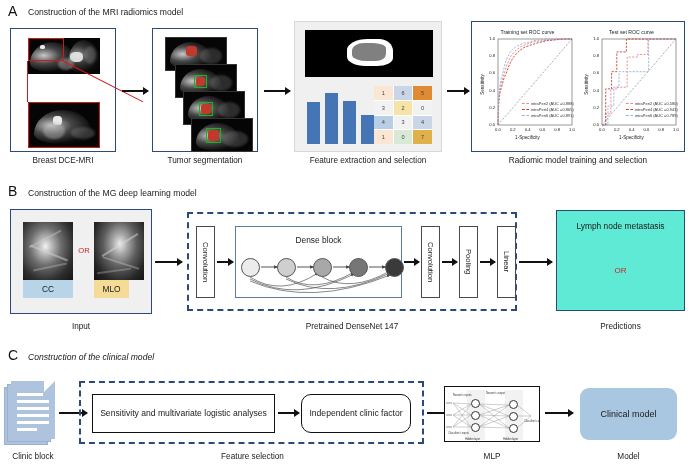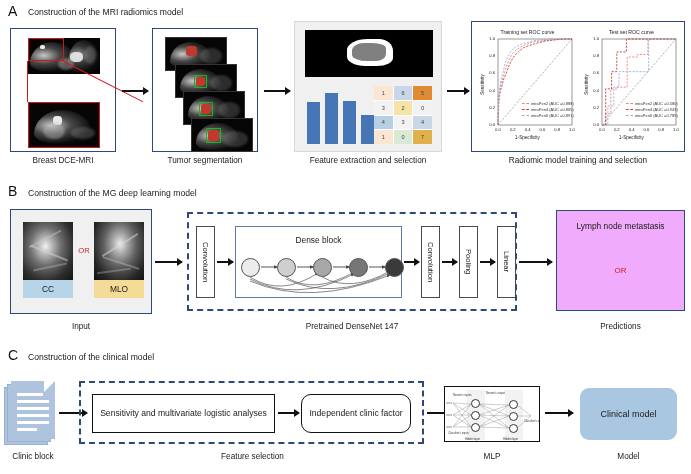--- a/index.html
+++ b/index.html
@@ -415,21 +415,21 @@
 
   <div style="position:absolute; left:65px; top:36px; width:16px; text-align:center; font-size:7.6px; color:#cc2222;">OR</div>
 
   <div style="position:absolute; left:83px; top:12px; width:50px; height:58px; background:#1a1a1a; overflow:hidden;">
     <div style="position:absolute; inset:0; background:
         radial-gradient(ellipse at 52% 38%, #ededed 0%, #a8a8a8 20%, #5e5e5e 45%, #262626 75%, #101010 100%);"></div>
     <div style="position:absolute; left:5px; top:22px; width:42px; height:2px; background:rgba(215,215,215,.5); transform:rotate(-32deg);"></div>
     <div style="position:absolute; left:8px; top:40px; width:38px; height:1.5px; background:rgba(195,195,195,.4); transform:rotate(18deg);"></div>
     <div style="position:absolute; left:3px; top:48px; width:34px; height:1.5px; background:rgba(185,185,185,.36); transform:rotate(-8deg);"></div>
   </div>
-  <div style="position:absolute; left:83px; top:70px; width:50px; height:18px; background:#f5dc96; display:flex; align-items:center; justify-content:center; font-size:8.4px; color:#1a1a1a;">MLO</div>
+  <div style="position:absolute; left:83px; top:70px; width:35px; height:18px; background:#f5dc96; display:flex; align-items:center; justify-content:center; font-size:8.4px; color:#1a1a1a;">MLO</div>
 </div>
 <div class="caption" style="left:10px; top:322px; width:142px;">Input</div>
 
 <div class="arrow" style="left:155px; top:261px; width:27px;">
     <div class="shaft"></div>
     <div class="head"></div>
   </div>
 
 <div class="dashed-box" style="left:187px; top:212px; width:330px; height:99px;"></div>
 
@@ -489,28 +489,28 @@
   <span>Linear</span>
 </div>
 
 <div class="caption" style="left:230px; top:322px; width:244px;">Pretrained DenseNet 147</div>
 
 <div class="arrow" style="left:519px; top:261px; width:33px;">
     <div class="shaft"></div>
     <div class="head"></div>
   </div>
 
-<div class="navy-box" style="left:556px; top:210px; width:129px; height:101px; background:#f0abfc;">
+<div class="navy-box" style="left:556px; top:210px; width:129px; height:101px; background:#5eead4;">
   <div class="pred-title" style="top:10px;">Lymph node metastasis</div>
   <div class="pred-or" style="top:55px;">OR</div>
 </div>
 <div class="caption" style="left:556px; top:322px; width:129px;">Predictions</div>
 
 <div class="panel-letter" style="left:8px; top:347px;">C</div>
-<div class="panel-title" style="left:28px; top:352px;">Construction of the clinical model</div>
+<div class="panel-title" style="left:28px; top:352px;font-style:italic;">Construction of the clinical model</div>
 
 <div class="doc-stack" style="left:4px; top:381px; width:58px; height:66px;">
   <div class="doc-sheet" style="left:0; top:6px; width:44px; height:58px;"></div>
   <div class="doc-sheet" style="left:3px; top:3px; width:44px; height:58px;"></div>
   <div class="doc-front" style="left:7px; top:0; width:44px; height:58px;">
     <div class="doc-fold" style="right:0; top:0;"></div>
     <div class="doc-line" style="left:6px; top:12px; width:26px;"></div>
     <div class="doc-line" style="left:6px; top:19px; width:32px;"></div>
     <div class="doc-line" style="left:6px; top:26px; width:32px;"></div>
     <div class="doc-line" style="left:6px; top:33px; width:32px;"></div>

